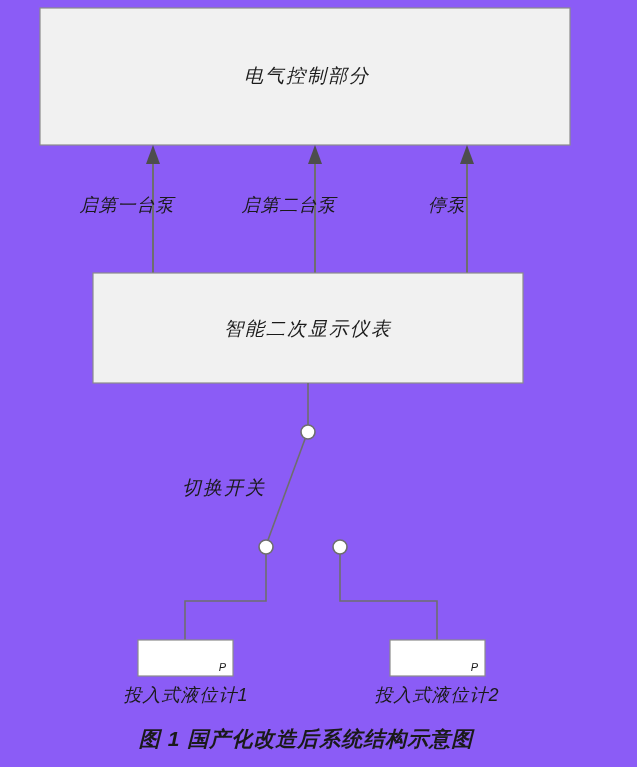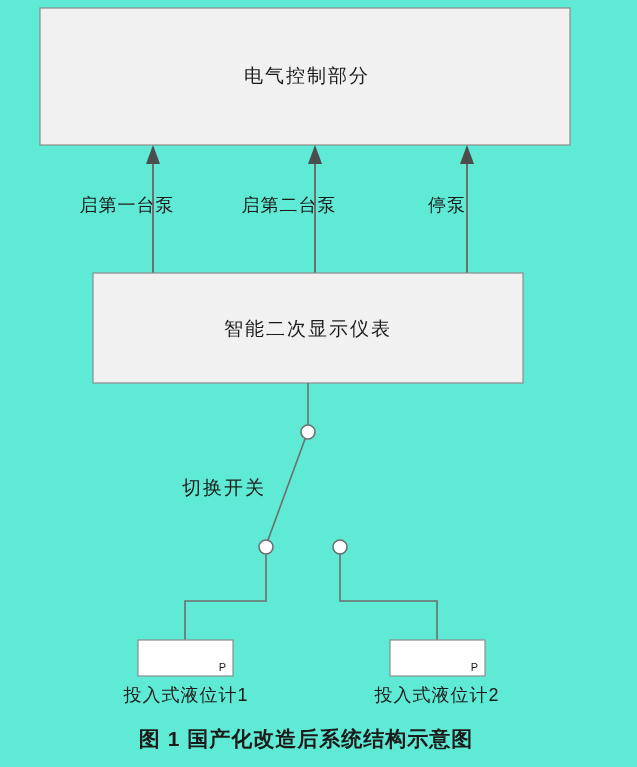--- a/index.html
+++ b/index.html
@@ -6,23 +6,24 @@
     --box_fill:#f1f1f1;
     --box_border:#8c8c8c;
     --line:#6e6e6e;
     --arrow:#4d4d4d;
     --text:#1a1a1a;
   }
   html,body{margin:0;padding:0;background:#ffffff;}
   .stage{
     position:relative;
     width:637px;height:767px;
-    background:#5eead4;
+    background:#8b5cf6;
     font-family:"Liberation Sans", sans-serif;
     overflow:hidden;
+    font-style:italic;
   }
   svg text{
     fill:var(--text);
     font-family:"Liberation Sans", sans-serif;
   }
   .box-label{font-size:19px;letter-spacing:2px;}
   .arrow-label{font-size:18px;letter-spacing:1px;}
   .switch-label{font-size:19px;letter-spacing:2px;}
   .sensor-label{font-size:18px;letter-spacing:1px;}
   .port-label{font-size:11px;}

